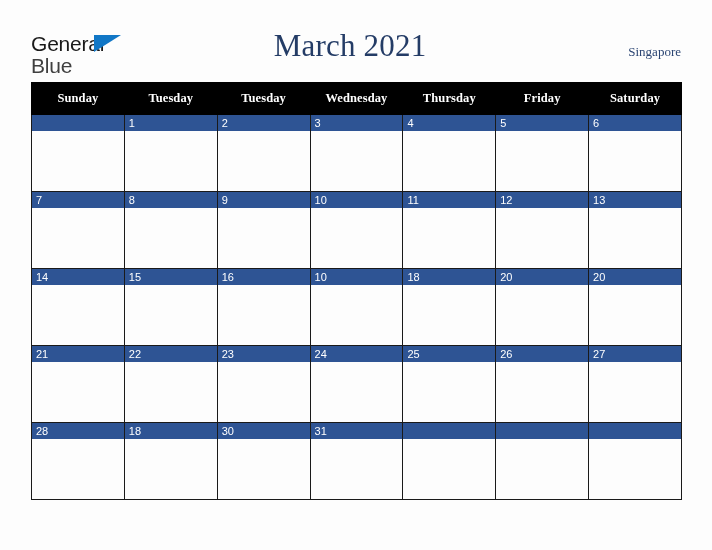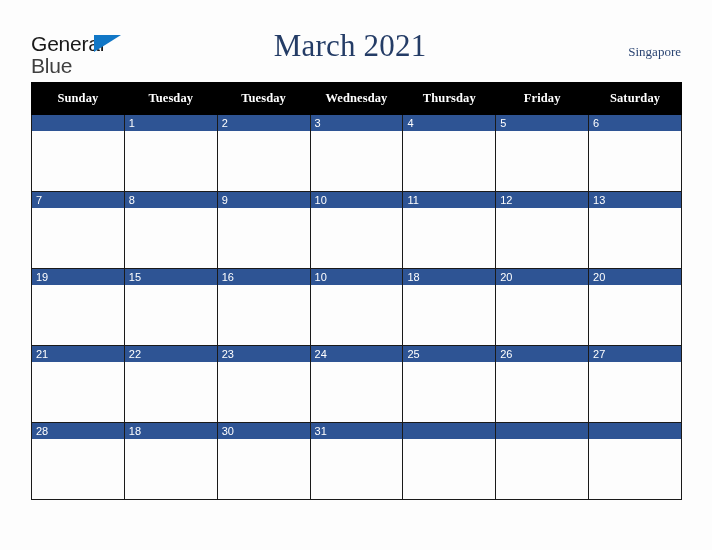--- a/index.html
+++ b/index.html
@@ -264,21 +264,21 @@
         <td>
             <div class="daycell">
               <span class="daynum-band">13</span>
               <span class="daybody"></span>
             </div>
           </td>
       </tr>
       <tr>
         <td>
             <div class="daycell">
-              <span class="daynum-band">19</span>
+              <span class="daynum-band">14</span>
               <span class="daybody"></span>
             </div>
           </td>
         <td>
             <div class="daycell">
               <span class="daynum-band">15</span>
               <span class="daybody"></span>
             </div>
           </td>
         <td>

